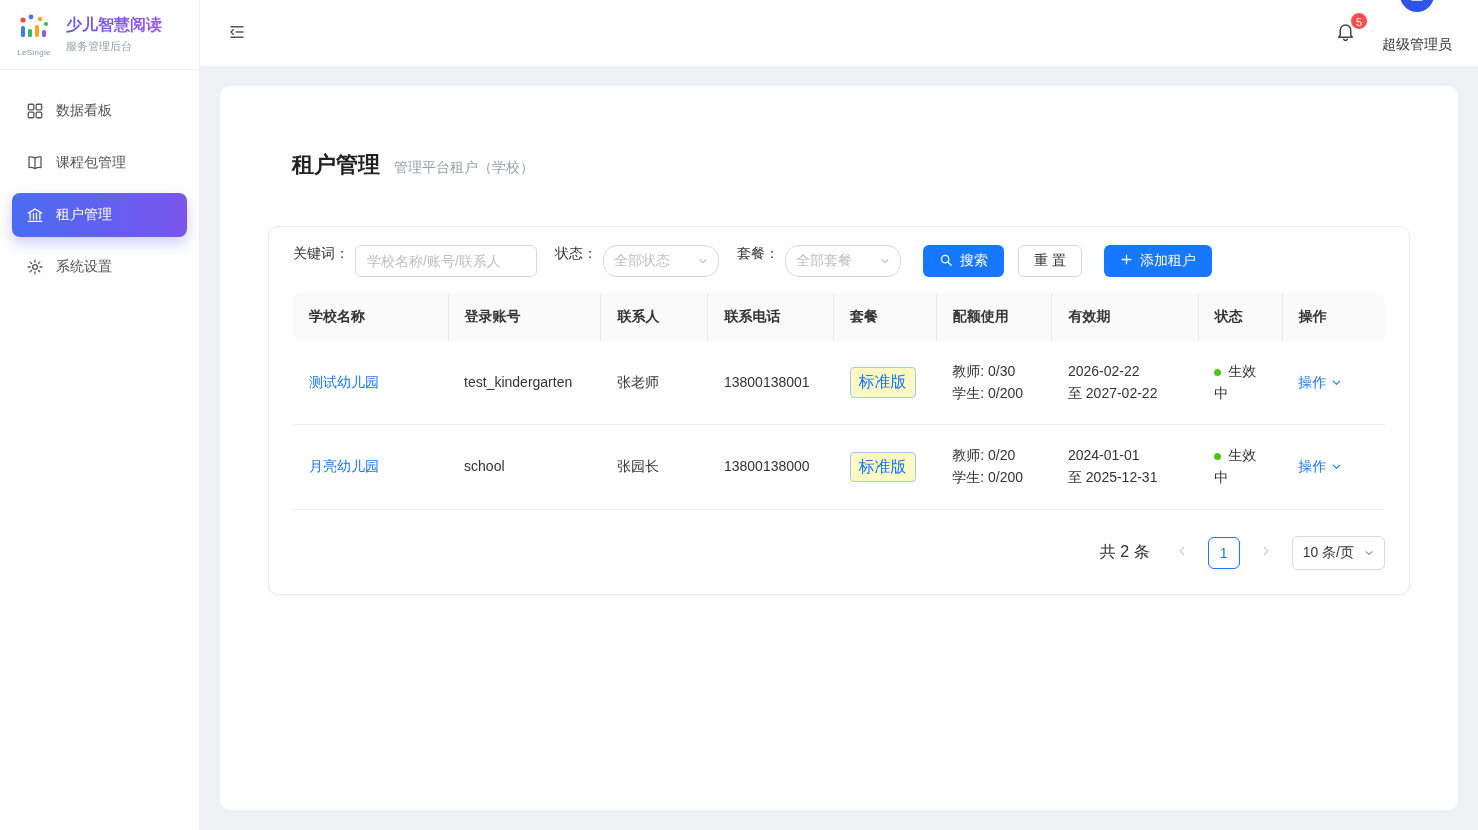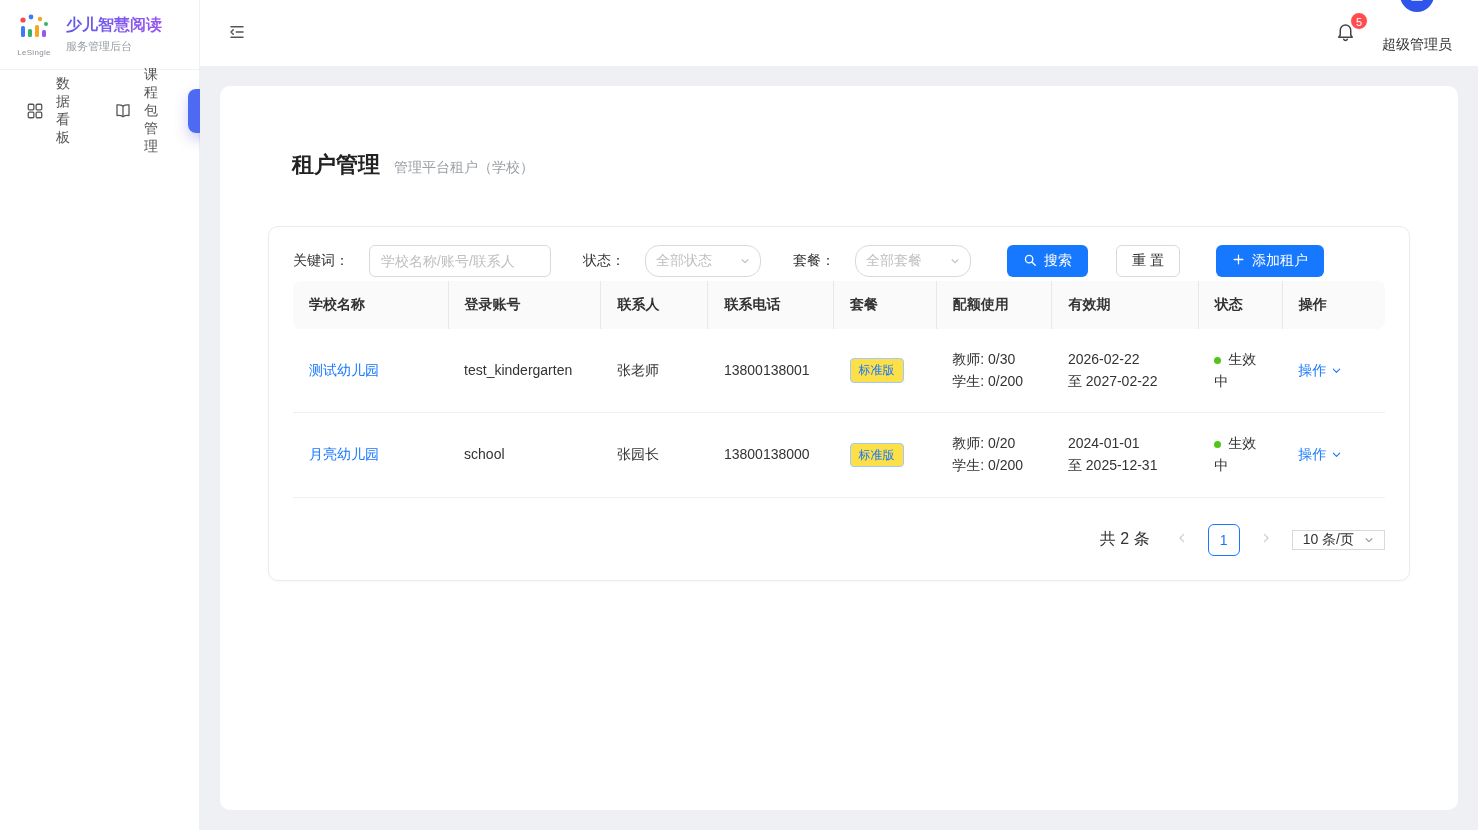--- a/index.html
+++ b/index.html
@@ -25,21 +25,21 @@
   .logo-mark { display:flex; flex-direction:column; align-items:center; width:44px; }
   .logo-mark .logo-text { font-size:8px; color:#8a8f98; letter-spacing:.3px; margin-top:9px; }
   .brand-text { display:flex; flex-direction:column; gap:3px; }
   .brand-title {
     font-size:16px; font-weight:bold;
     background:linear-gradient(90deg,#5e5ae8,#9a57ef);
     -webkit-background-clip:text; background-clip:text; color:transparent;
     white-space:nowrap;
   }
   .brand-subtitle { font-size:11px; color:#9aa0a6; }
-  .menu { padding:19px 12px; display:flex; flex-direction:row; gap:16px; }
+  .menu { padding:19px 12px; display:flex; flex-direction:column; gap:8px; }
   .menu-item {
     height:44px; border-radius:8px; display:flex; align-items:center; gap:12px;
     padding:0 14px; color:#555; cursor:pointer; font-size:14px;
   }
   .menu-item.active {
     background:linear-gradient(90deg,#4a6cf3,#7a55ec);
     color:#fff; box-shadow:0 6px 14px rgba(92,88,230,.30);
   }
   .menu-item .mi-icon { display:flex; align-items:center; }
 
@@ -75,21 +75,21 @@
   .page-title { font-size:22px; font-weight:bold; color:#222; }
   .page-subtitle { font-size:14px; color:#9aa0a6; margin-left:14px; }
 
   .panel {
     margin-top:46px; border:1px solid #ebebeb; border-radius:10px;
     padding:18px 24px 24px; box-shadow:0 1px 3px rgba(0,0,0,.03);
     background:#fff;
   }
 
   
-  .filter-bar { display:flex; align-items:center; margin-bottom:4px;gap:14px; }
+  .filter-bar { display:flex; margin-bottom:16px; }
   .f-label { font-size:14px; color:#333; margin-right:6px; white-space:nowrap; }
   .f-input {
     width:182px; height:32px; border:1px solid #d9d9d9; border-radius:6px;
     padding:0 11px; font-size:14px; color:#333; outline:none;
     font-family:inherit;
   }
   .f-input::placeholder { color:#bfbfbf; }
   .f-select {
     width:116px; height:32px; border:1px solid #d9d9d9; border-radius:14px;
     display:flex; align-items:center; justify-content:space-between;
@@ -113,22 +113,22 @@
   }
   thead th:not(:last-child) { border-right:1px solid #e8e8e8; }
   thead th:first-child { border-top-left-radius:8px; border-bottom-left-radius:8px; }
   thead th:last-child { border-top-right-radius:8px; border-bottom-right-radius:8px; }
   tbody td {
     padding:20px 16px; border-bottom:1px solid #f0f0f0; color:#333;
     vertical-align:middle; line-height:1.55; word-break:break-all;
   }
   a.school-link { color:#1677ff; text-decoration:none; cursor:pointer; }
   .badge-tag {
-    display:inline-block; padding:2px 8px; font-size:12px; color:#1677ff;
-    background:#fde047; border:1px solid #9ec9ff; border-radius:4px; white-space:nowrap;
+    display:inline-block; padding:2px 8px; font-size:16px; color:#1677ff;
+    background:#fef9c3; border:1px solid #9ec9ff; border-radius:4px; white-space:nowrap;
   }
   .status-dot {
     display:inline-block; width:7px; height:7px; border-radius:50%;
     background:#52c41a; margin-right:7px; vertical-align:middle;
   }
   .action-link {
     color:#1677ff; cursor:pointer; display:inline-flex; align-items:center;
     gap:5px; background:none; border:none; font-size:14px; font-family:inherit;
   }
 
@@ -138,21 +138,21 @@
   .pg-arrow {
     width:32px; height:32px; display:flex; align-items:center; justify-content:center;
     color:#cfcfcf; background:none; border:none; cursor:default;
   }
   .pg-num {
     width:32px; height:32px; display:flex; align-items:center; justify-content:center;
     border:1px solid #1677ff; color:#1677ff; border-radius:6px; background:#fff;
     font-size:14px; cursor:pointer; font-family:inherit;
   }
   .pg-size {
-    height:20px; border:1px solid #d9d9d9; border-radius:0; background:#fff;
+    height:34px; border:1px solid #d9d9d9; border-radius:6px; background:#fff;
     display:flex; align-items:center; gap:10px; padding:0 10px; font-size:14px;
     color:#333; cursor:pointer;
   }
   .pg-size .sel-chevron { color:#999; }
 </style>
 </head>
 <body>
 
 <div class="app">
 

